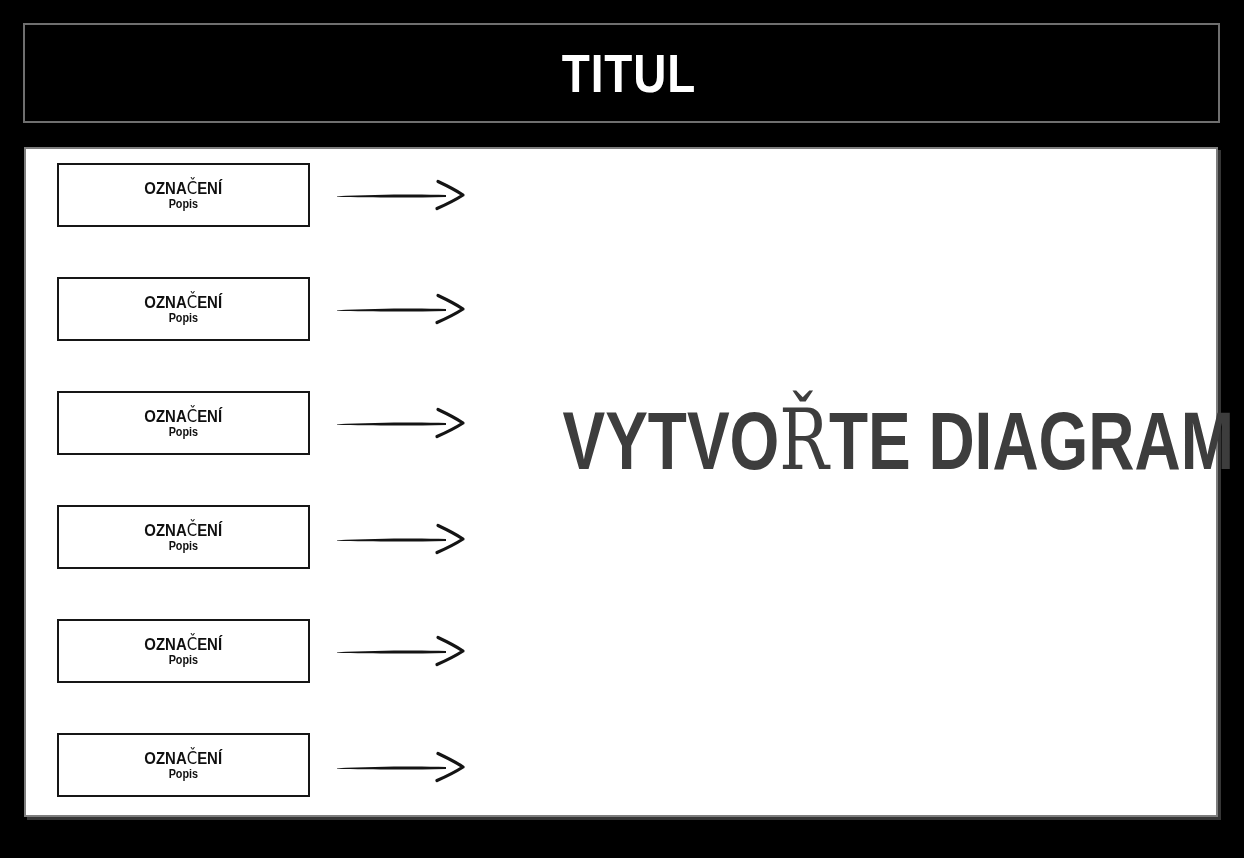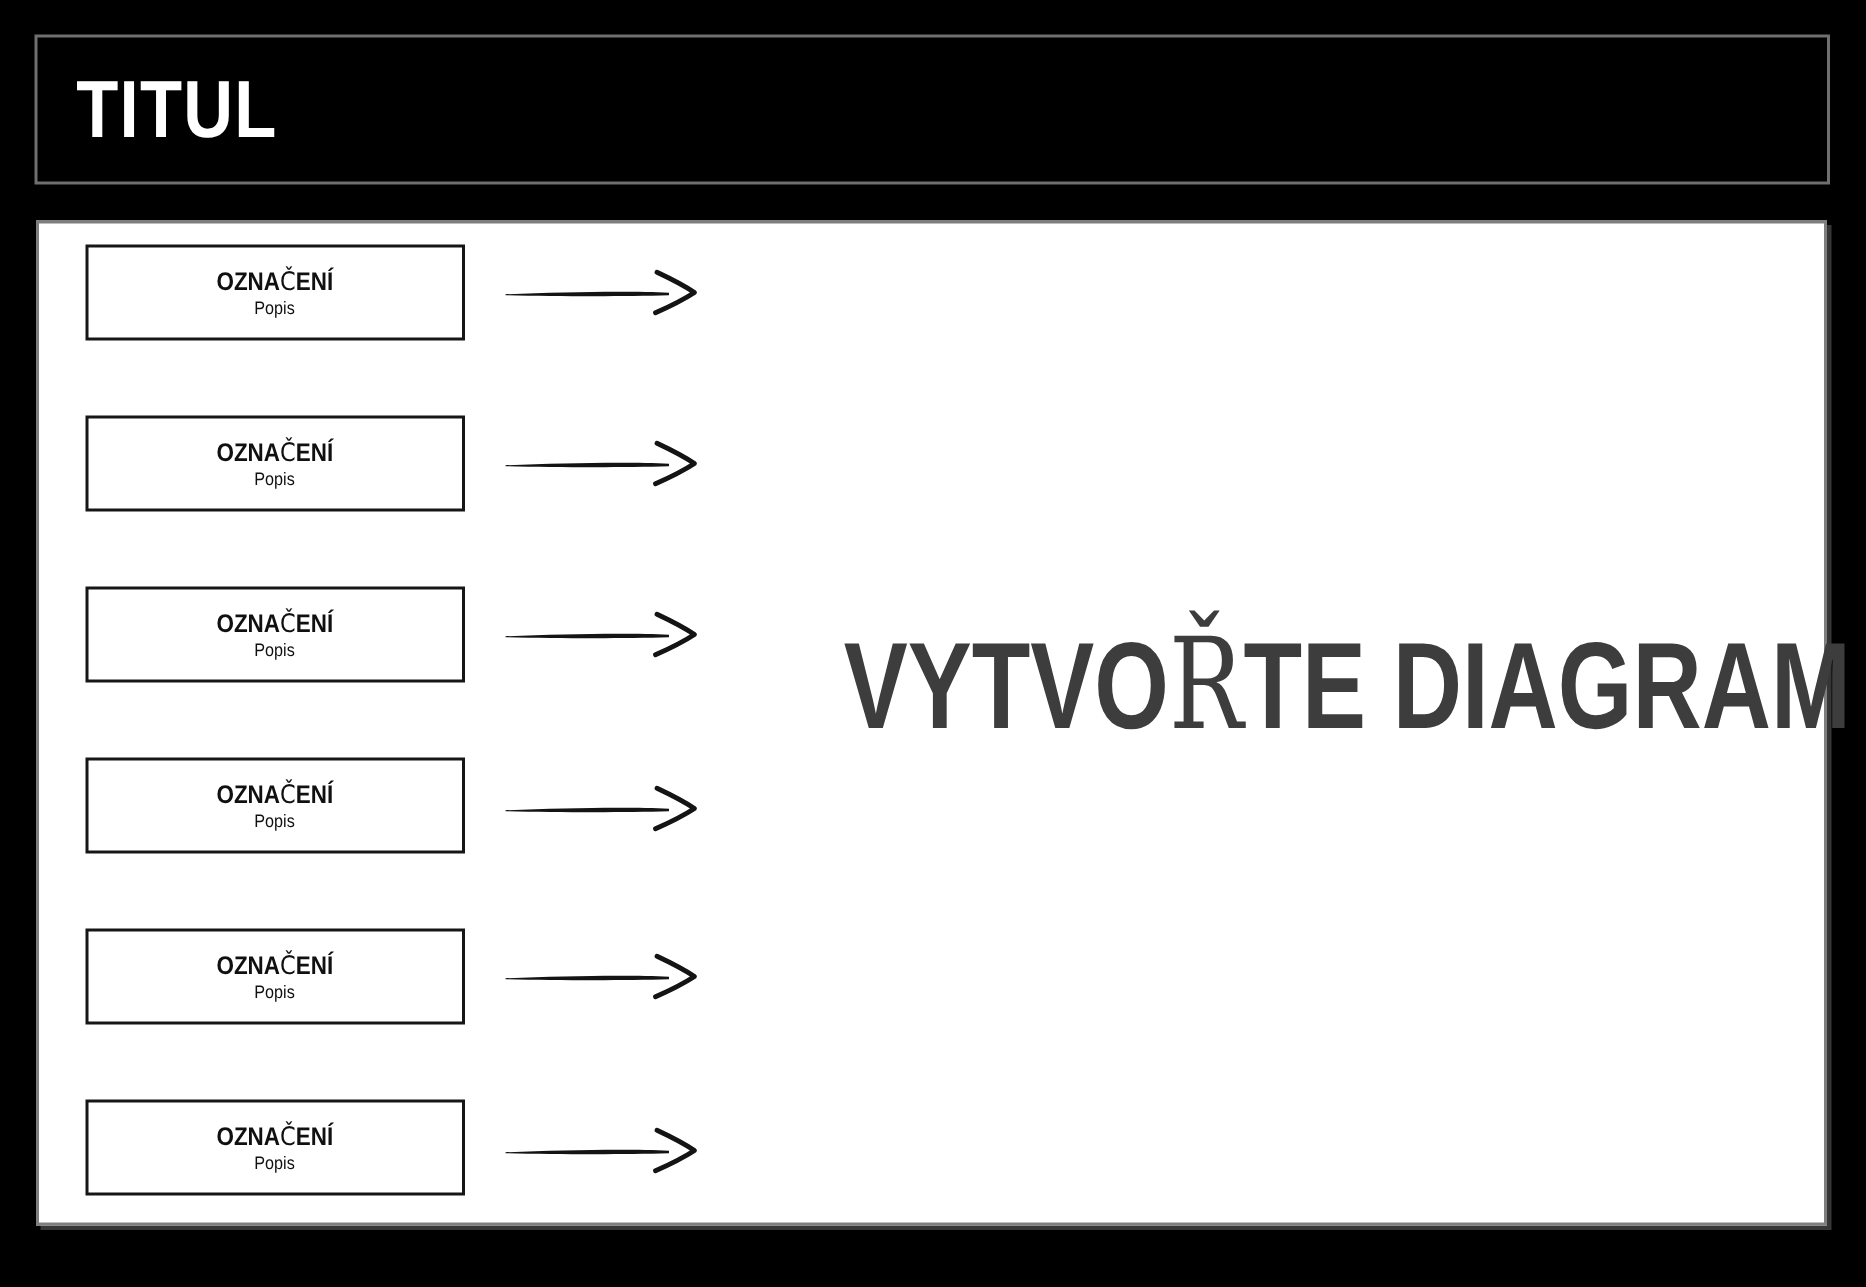--- a/index.html
+++ b/index.html
@@ -5,51 +5,51 @@
   html,body{margin:0;padding:0;}
   body{
     width:1244px;height:858px;position:relative;overflow:hidden;
     background:#000000;
     font-family:"Liberation Sans","DejaVu Sans",sans-serif;
   }
   
   .banner{
     position:absolute;left:23px;top:23px;width:1197px;height:100px;
     box-sizing:border-box;background:#000000;border:2px solid #6f6f6f;
-    display:flex;align-items:center;justify-content:flex-start;padding-left:14px;
+    display:flex;align-items:center;justify-content:center;padding-left:14px;
   }
   .banner-text{
     color:#ffffff;font-weight:700;font-size:54px;line-height:1;
     display:inline-block;transform:scaleX(.85);white-space:nowrap;
     letter-spacing:1px;
   }
   
   .panel{
     position:absolute;left:24px;top:147px;width:1194px;height:670px;
     box-sizing:border-box;background:#ffffff;border:2px solid #7e7e7e;
     box-shadow:3px 3px 0 rgba(120,120,120,.45);
   }
   
   .label-box{
     position:absolute;left:57px;width:253px;height:64px;
     box-sizing:border-box;background:#ffffff;border:2px solid #161616;
     display:flex;flex-direction:column;align-items:center;justify-content:center;
   }
   .label-main{font-weight:700;font-size:17px;color:#101010;line-height:1.15;text-align:center;}
-  .label-sub{font-weight:400;font-size:12px;color:#101010;line-height:1.1;text-align:center;}
+  .label-sub{font-weight:700;font-size:12px;color:#101010;line-height:1.1;text-align:center;}
   .sx88{display:inline-block;transform:scaleX(.88);white-space:nowrap;}
   .sx90{display:inline-block;transform:scaleX(.90);white-space:nowrap;}
   .sx93{display:inline-block;transform:scaleX(.93);white-space:nowrap;}
   
   .part-light{font-weight:400;font-family:"DejaVu Sans",sans-serif;}
   .part-serif{font-family:"DejaVu Serif","Liberation Serif",serif;font-weight:400;font-size:1.03em;}
   
   .arrow{position:absolute;left:334px;width:138px;height:36px;}
   
-  .hero{position:absolute;left:482px;top:414px;width:732px;text-align:center;color:#3d3d3d;}
+  .hero{position:absolute;left:482px;top:398px;width:732px;text-align:center;color:#3d3d3d;}
   .hero-title{
     font-size:82px;font-weight:700;line-height:1;white-space:nowrap;
     transform:scaleX(.78);transform-origin:50% 50%;
   }
   .hero-sub{margin-top:4px;font-size:15px;font-weight:700;white-space:nowrap;color:#3d3d3d;}
 </style>
 </head>
 <body>
 
 <svg width="0" height="0" style="position:absolute" aria-hidden="true">

